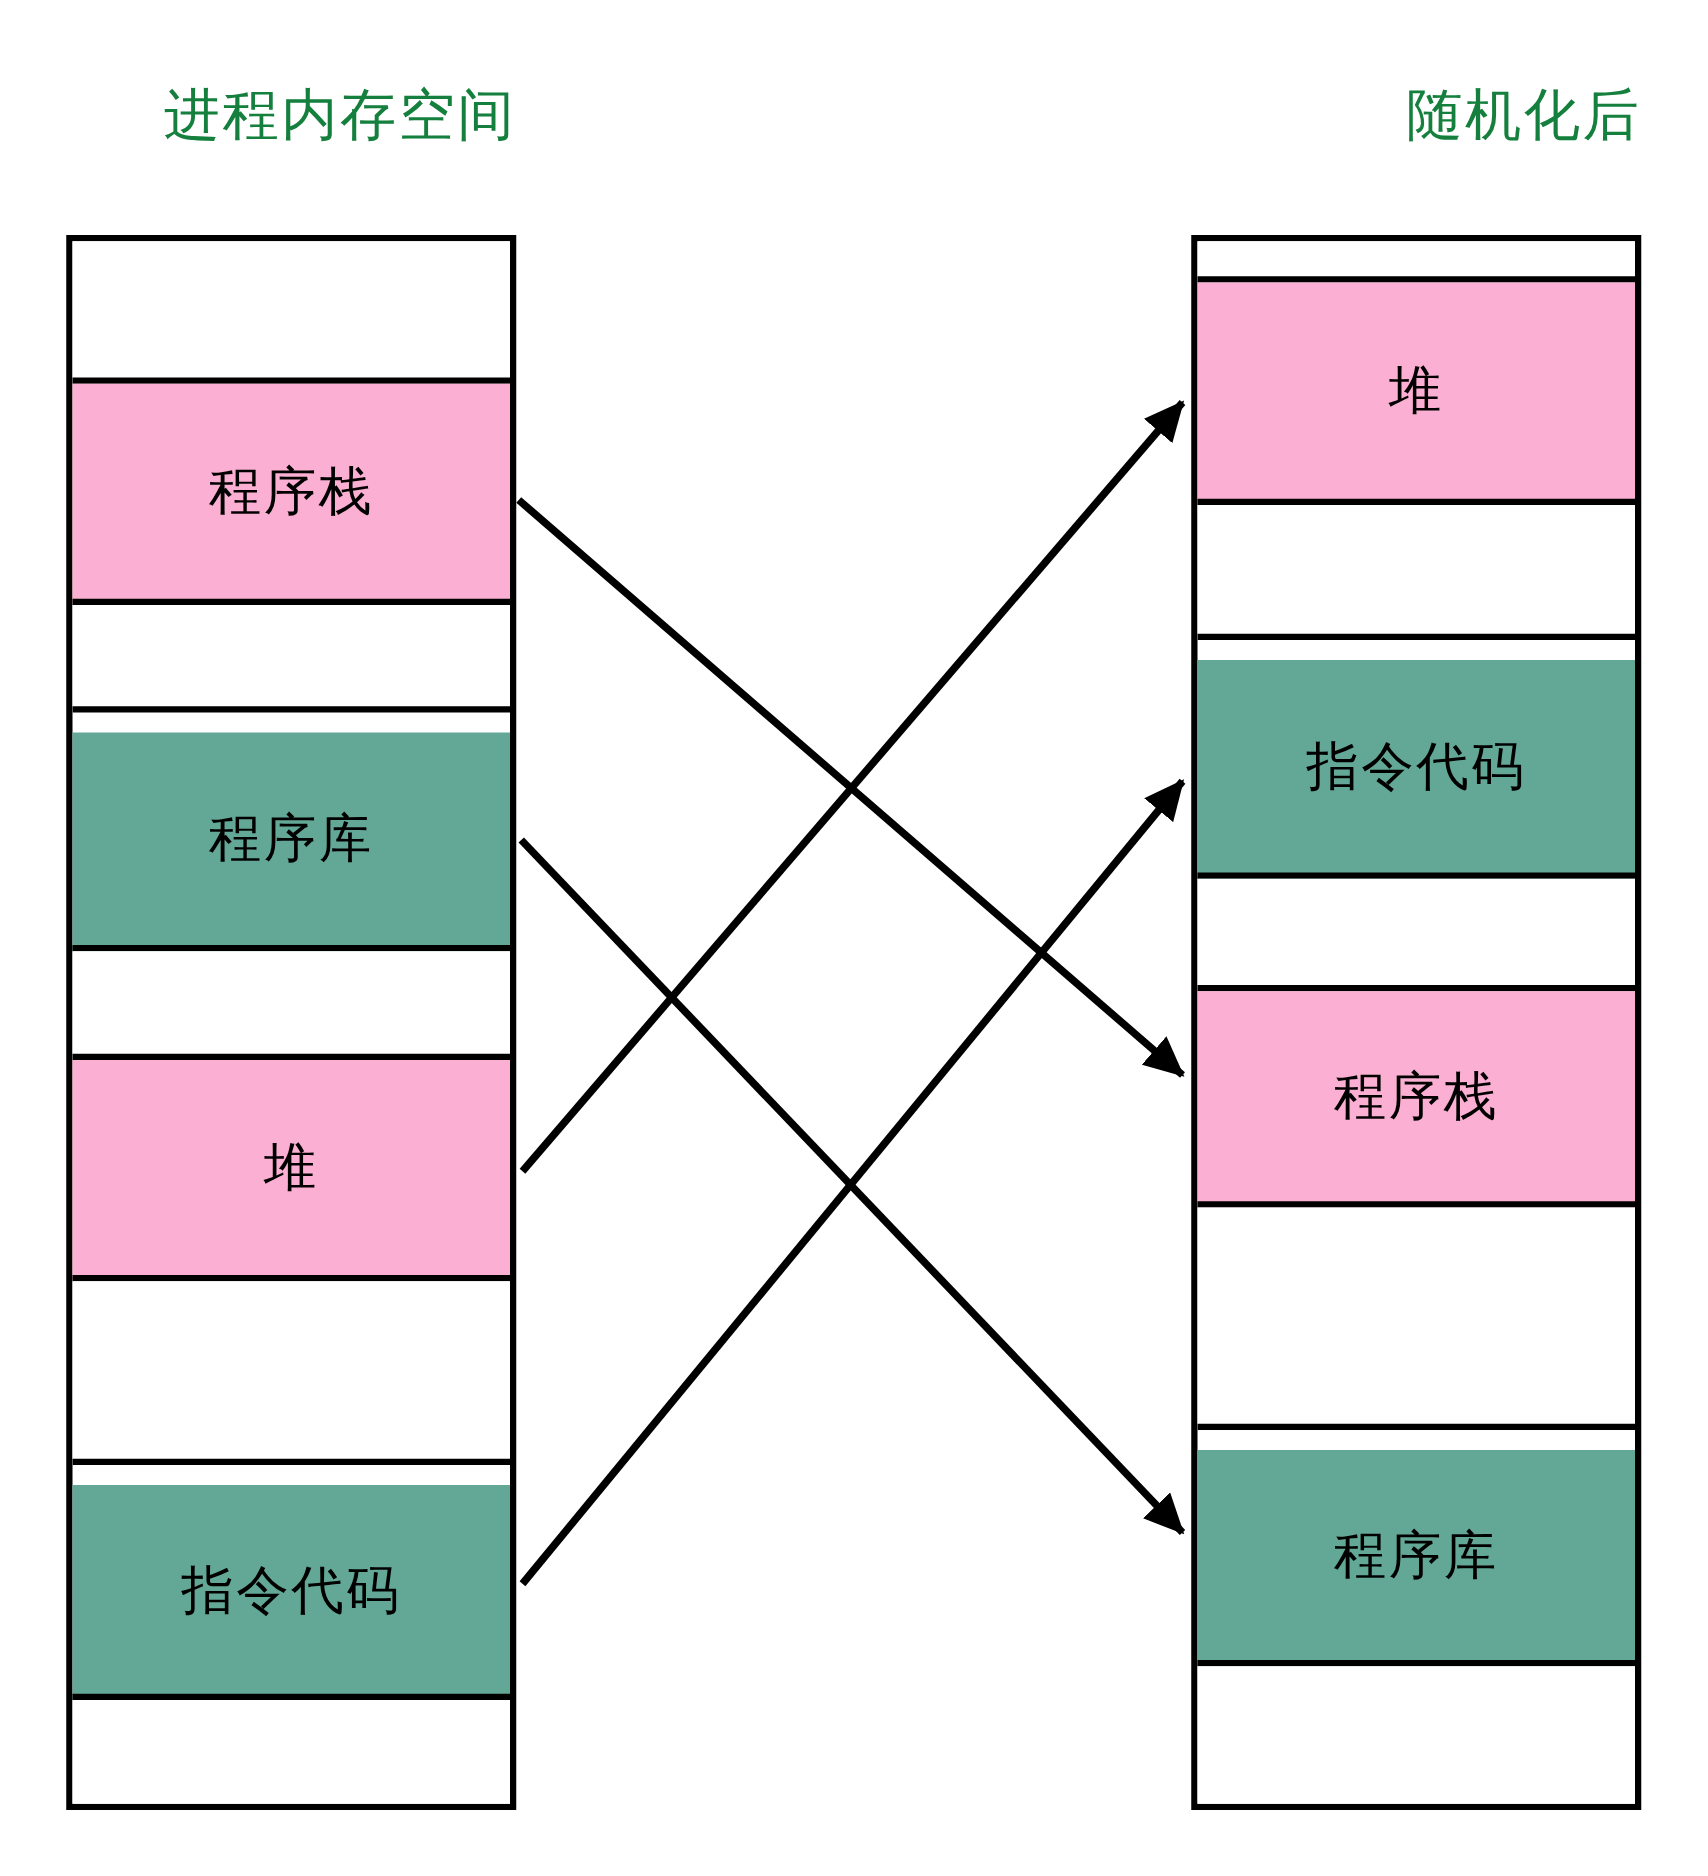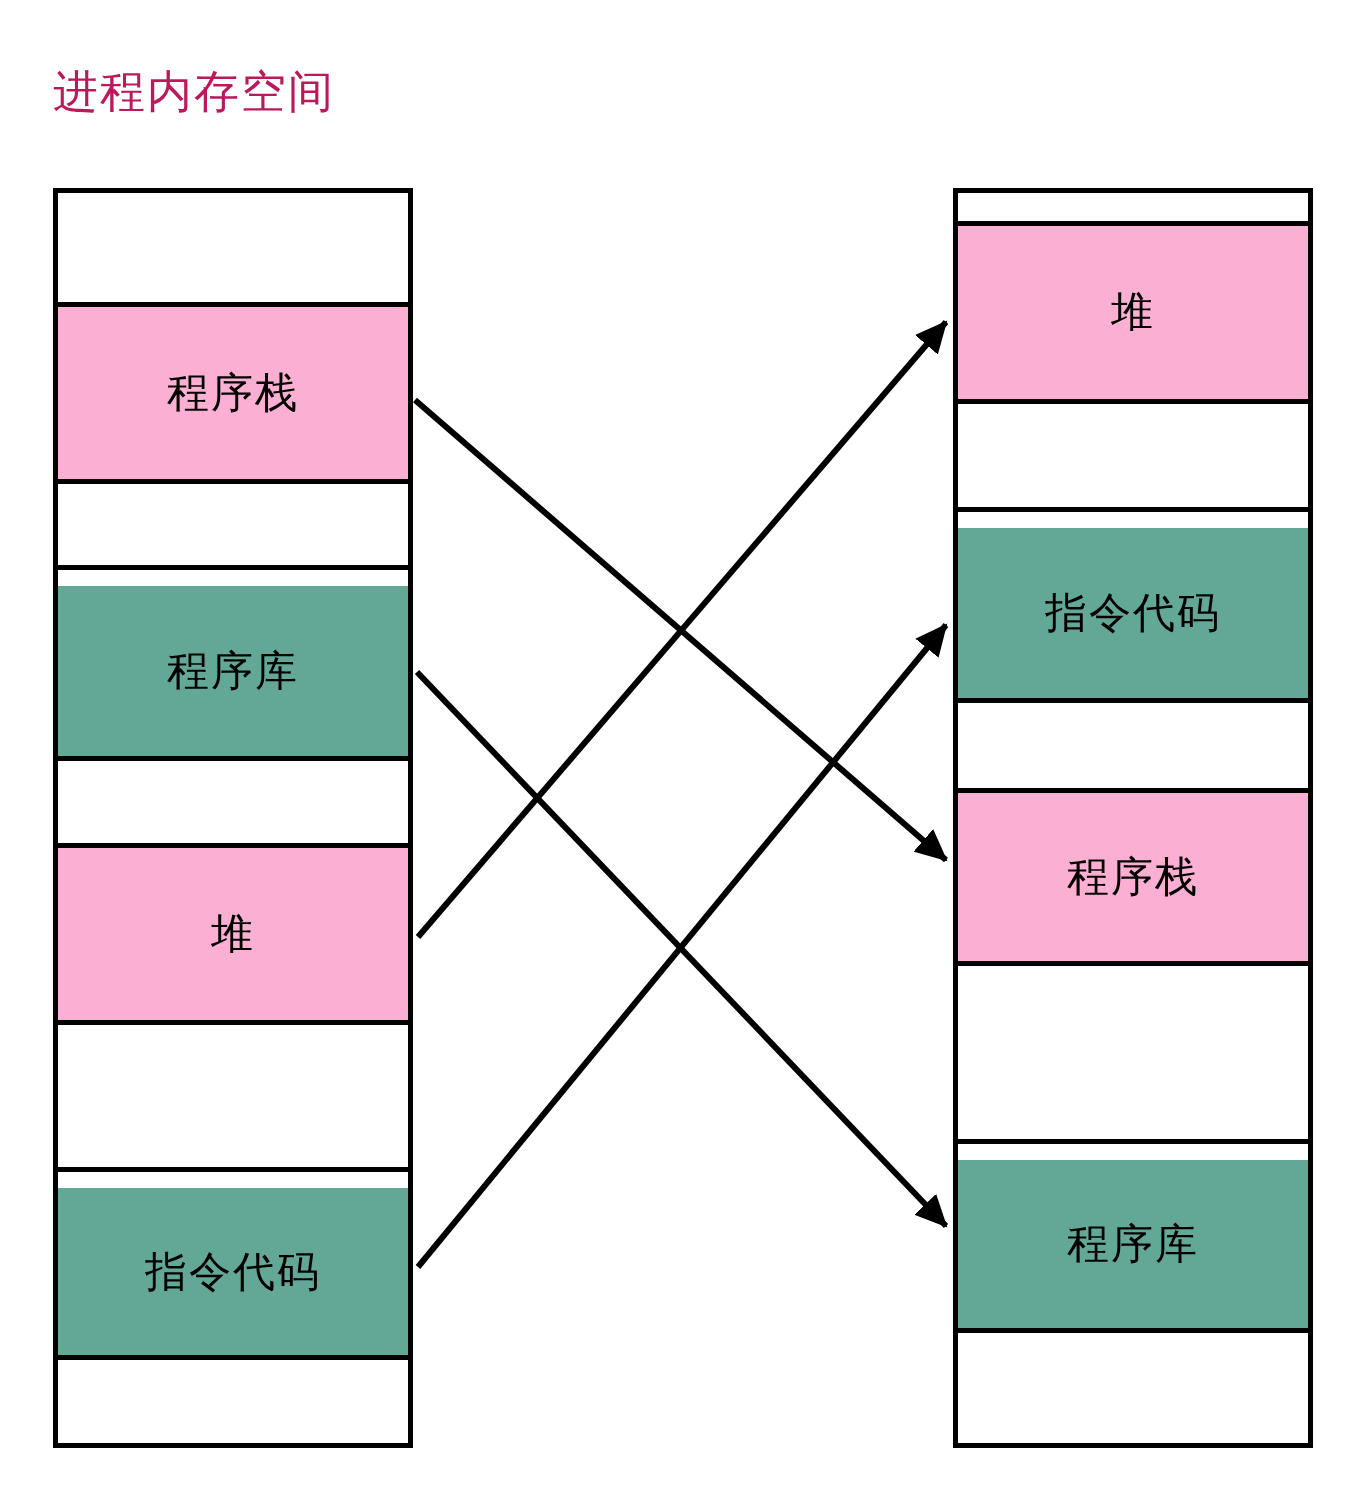--- a/index.html
+++ b/index.html
@@ -11,23 +11,23 @@
   #canvas {
     position: relative;
     width: 1366px;
     height: 1501px;
     background: var(--bg, #ffffff);
     overflow: hidden;
   }
   .col-title {
     position: absolute;
     width: 360px;
-    text-align: left;
+    text-align: right;
     font-size: 45px;
-    color: #be185d;
+    color: #15803d;
     letter-spacing: 2px;
   }
   #left-title  { left: 53px;  top: 62px; }
   #right-title { left: 953px; top: 62px; }
 
   .memory-column {
     position: absolute;
     top: 188px;
     width: 360px;
     height: 1260px;
@@ -67,20 +67,21 @@
     stroke-width: 6;
   }
 </style>
 </head>
 <body>
 
 <div id="canvas">
 
   <div class="col-title" id="left-title">进程内存空间</div>
 
+  <div class="col-title" id="right-title">随机化后</div>
 
   <div class="memory-column" id="left-column">
     <div class="segment empty" style="height:117px">
       <span></span>
     </div>
     <div class="segment pink" style="height:182px">
       <span>程序栈</span>
     </div>
     <div class="segment empty" style="height:88px">
       <span></span>

